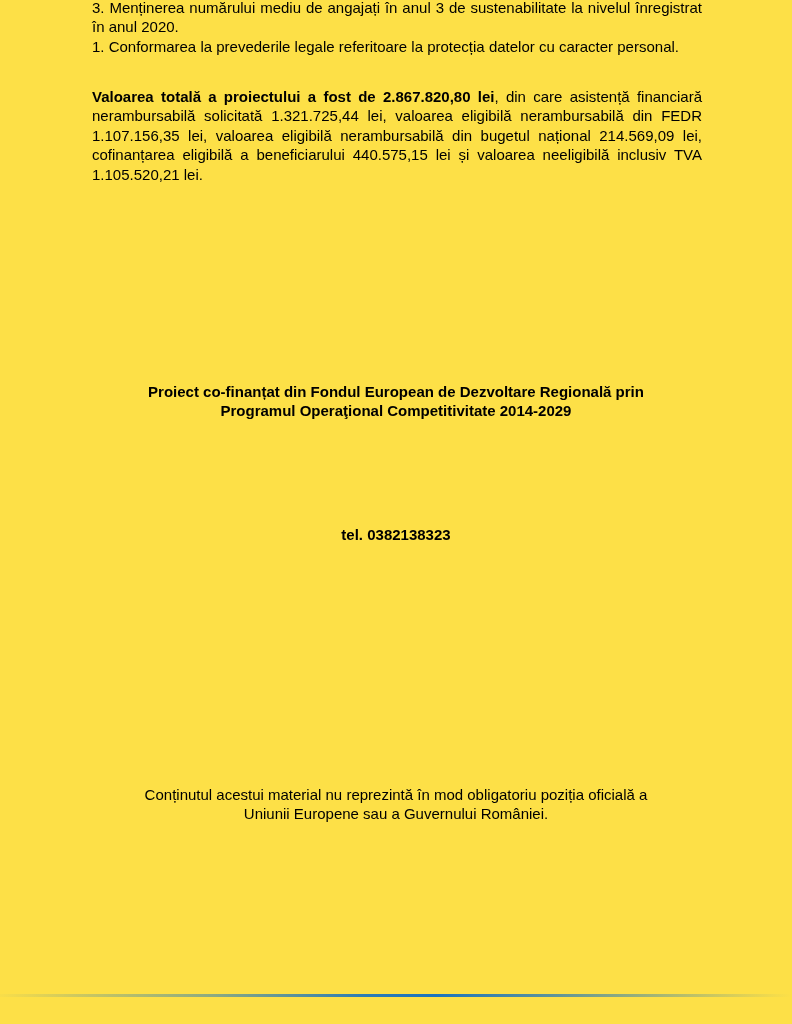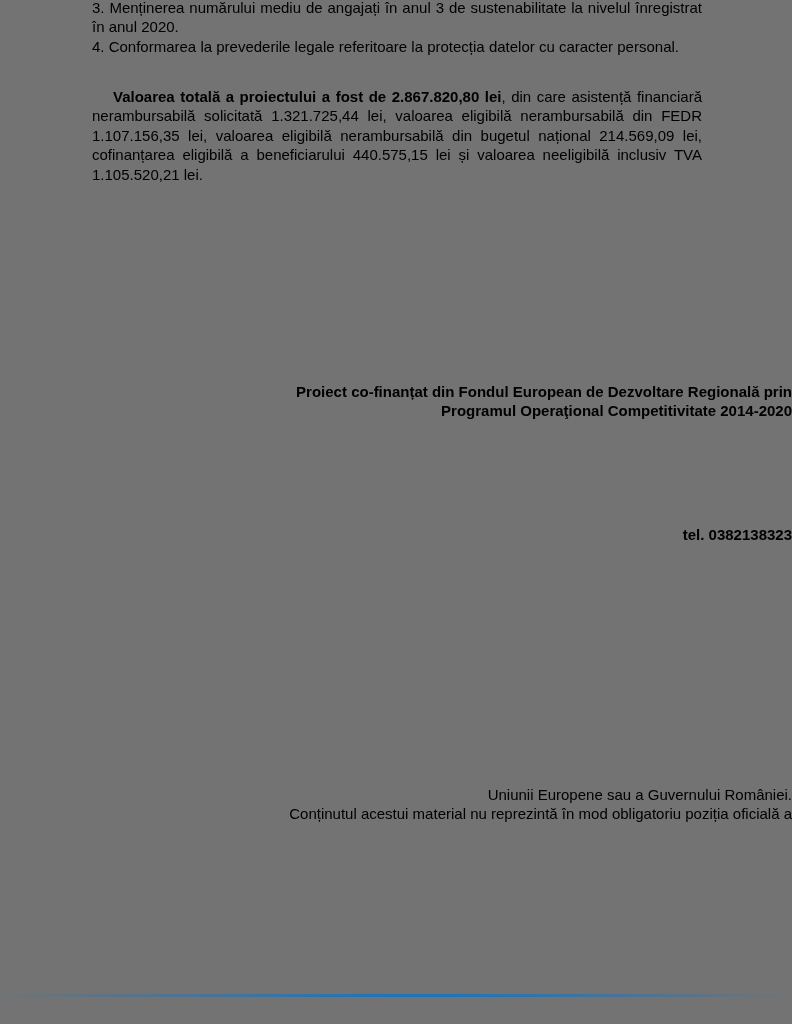--- a/index.html
+++ b/index.html
@@ -6,50 +6,48 @@
   html, body {
     margin: 0;
     padding: 0;
     background: #ffffff;
   }
   .page {
     position: relative;
     width: 792px;
     height: 1024px;
     margin: 0 auto;
-    background: #737373;
+    background: #fde047;
     overflow: hidden;
     font-family: "Liberation Sans", "DejaVu Sans", sans-serif;
     font-size: 15px;
     line-height: 19.4px;
     color: #000000;
     -webkit-font-smoothing: antialiased;
   }
   .block {
     position: absolute;
     left: 92px;
     width: 610px;
   }
   .block p {
     margin: 0;
-    text-align: right;
   }
   .justified p,
   p.justified {
     text-align: justify;
     text-justify: inter-word;
   }
   .centered {
     left: 0;
     width: 792px;
     text-align: center;
   }
   .bold {
     font-weight: bold;
-    margin-left: 21px;
   }
   .objectives-block  { top: -2px; }
   .value-block       { top: 87px; }
   .duration-block    { top: 200px; }
   .location-block    { top: 273px; }
   .cofinance-block   { top: 382px; }
   .contact-block     { top: 525px; }
   .disclaimer-block  { top: 785px; }
   .footer-divider {
     position: absolute;
@@ -69,38 +67,38 @@
       rgba(27,116,188,0.00) 100%);
   }
 </style>
 </head>
 <body>
 
 <div class="page">
 
   <section class="block justified objectives-block">
     <p>3. Menținerea numărului mediu de angajați în anul 3 de sustenabilitate la nivelul înregistrat în anul 2020.</p>
-    <p>4. Conformarea la prevederile legale referitoare la protecția datelor cu caracter personal.</p>
+    <p>1. Conformarea la prevederile legale referitoare la protecția datelor cu caracter personal.</p>
   </section>
 
   <section class="block value-block">
     <p class="justified"><strong class="bold">Valoarea totală a proiectului a fost de 2.867.820,80 lei</strong><span>, din care asistență financiară nerambursabilă solicitată 1.321.725,44 lei, valoarea eligibilă nerambursabilă din FEDR 1.107.156,35 lei, valoarea eligibilă nerambursabilă din bugetul național 214.569,09 lei, cofinanțarea eligibilă a beneficiarului 440.575,15 lei și valoarea neeligibilă inclusiv TVA 1.105.520,21 lei.</span></p>
   </section>
 
 
 
   <section class="block centered cofinance-block">
     <p class="bold">Proiect co-finanțat din Fondul European de Dezvoltare Regională prin</p>
-    <p class="bold">Programul Operaţional Competitivitate 2014-2020</p>
+    <p class="bold">Programul Operaţional Competitivitate 2014-2029</p>
   </section>
 
   <section class="block centered contact-block">
     <p class="bold">tel. 0382138323</p>
   </section>
 
   <section class="block centered disclaimer-block">
+    <p>Conținutul acestui material nu reprezintă în mod obligatoriu poziția oficială a</p>
     <p>Uniunii Europene sau a Guvernului României.</p>
-    <p>Conținutul acestui material nu reprezintă în mod obligatoriu poziția oficială a</p>
   </section>
 
   <div class="footer-divider"></div>
 
 </div>
 
 </body></html>

